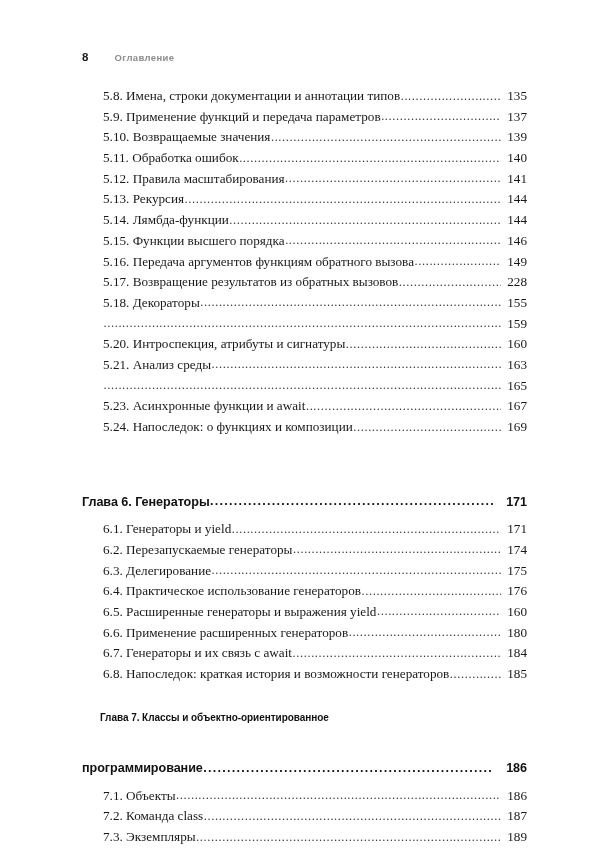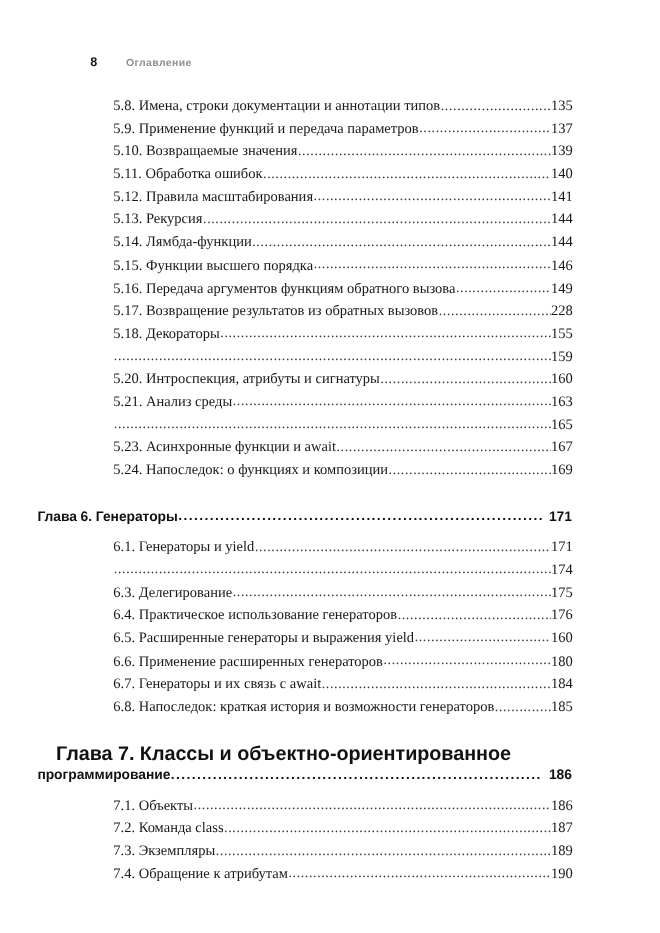--- a/index.html
+++ b/index.html
@@ -68,21 +68,21 @@
     margin: 0 0.5px;
   }
   .row .leader::before {
     content: "............................................................"
              "............................................................"
              "............................................................";
     letter-spacing: 0.6px;
   }
   .row .pageno {
     flex: 0 0 auto;
-    text-align: left;
+    text-align: right;
   }
 
   
   .section-row {
     font-family: "Liberation Serif", serif;
     font-size: 13.2px;
     color: #181818;
     height: 20.7px;
     padding-left: 103px;
   }
@@ -96,41 +96,42 @@
     min-width: 26px;
     font-size: 13.2px;
   }
 
   
   .chapter-row {
     font-family: "Liberation Sans", sans-serif;
     font-weight: bold;
     font-size: 12.6px;
     color: #111111;
-    padding-left: 34px;
+    padding-left: 82px;
     letter-spacing: -0.05px;
     line-height: 19.5px;
+    margin-top: 32px;
   }
   .chapter-row .leader {
     color: #111111;
     font-size: 12.6px;
     position: relative;
     top: -0.5px;
   }
   .chapter-row .leader::before { letter-spacing: 1.25px; }
   .chapter-row .pageno {
     min-width: 28px;
     padding-left: 6px;
   }
   .chapter-line1 {
     font-family: "Liberation Sans", sans-serif;
     font-weight: bold;
-    font-size: 18px;
+    font-size: 10px;
     color: #111111;
-    padding-left: 51px;
+    padding-left: 100px;
     line-height: 19.5px;
     letter-spacing: -0.05px;
   }
 
   .gap-before-chapter { height: 21px; }
   .gap-after-chapter  { height: 9px; }
 </style>
 </head>
 <body>
 
@@ -231,20 +232,21 @@
         <span class="leader"></span>
         <span class="pageno">171</span>
       </div>
       <div class="gap-after-chapter"></div>
       <div class="row section-row">
         <span class="title">6.1. Генераторы и yield</span>
         <span class="leader"></span>
         <span class="pageno">171</span>
       </div>
       <div class="row section-row">
+        <span class="title">6.2. Перезапускаемые генераторы</span>
         <span class="leader"></span>
         <span class="pageno">174</span>
       </div>
       <div class="row section-row">
         <span class="title">6.3. Делегирование</span>
         <span class="leader"></span>
         <span class="pageno">175</span>
       </div>
       <div class="row section-row">
         <span class="title">6.4. Практическое использование генераторов</span>

